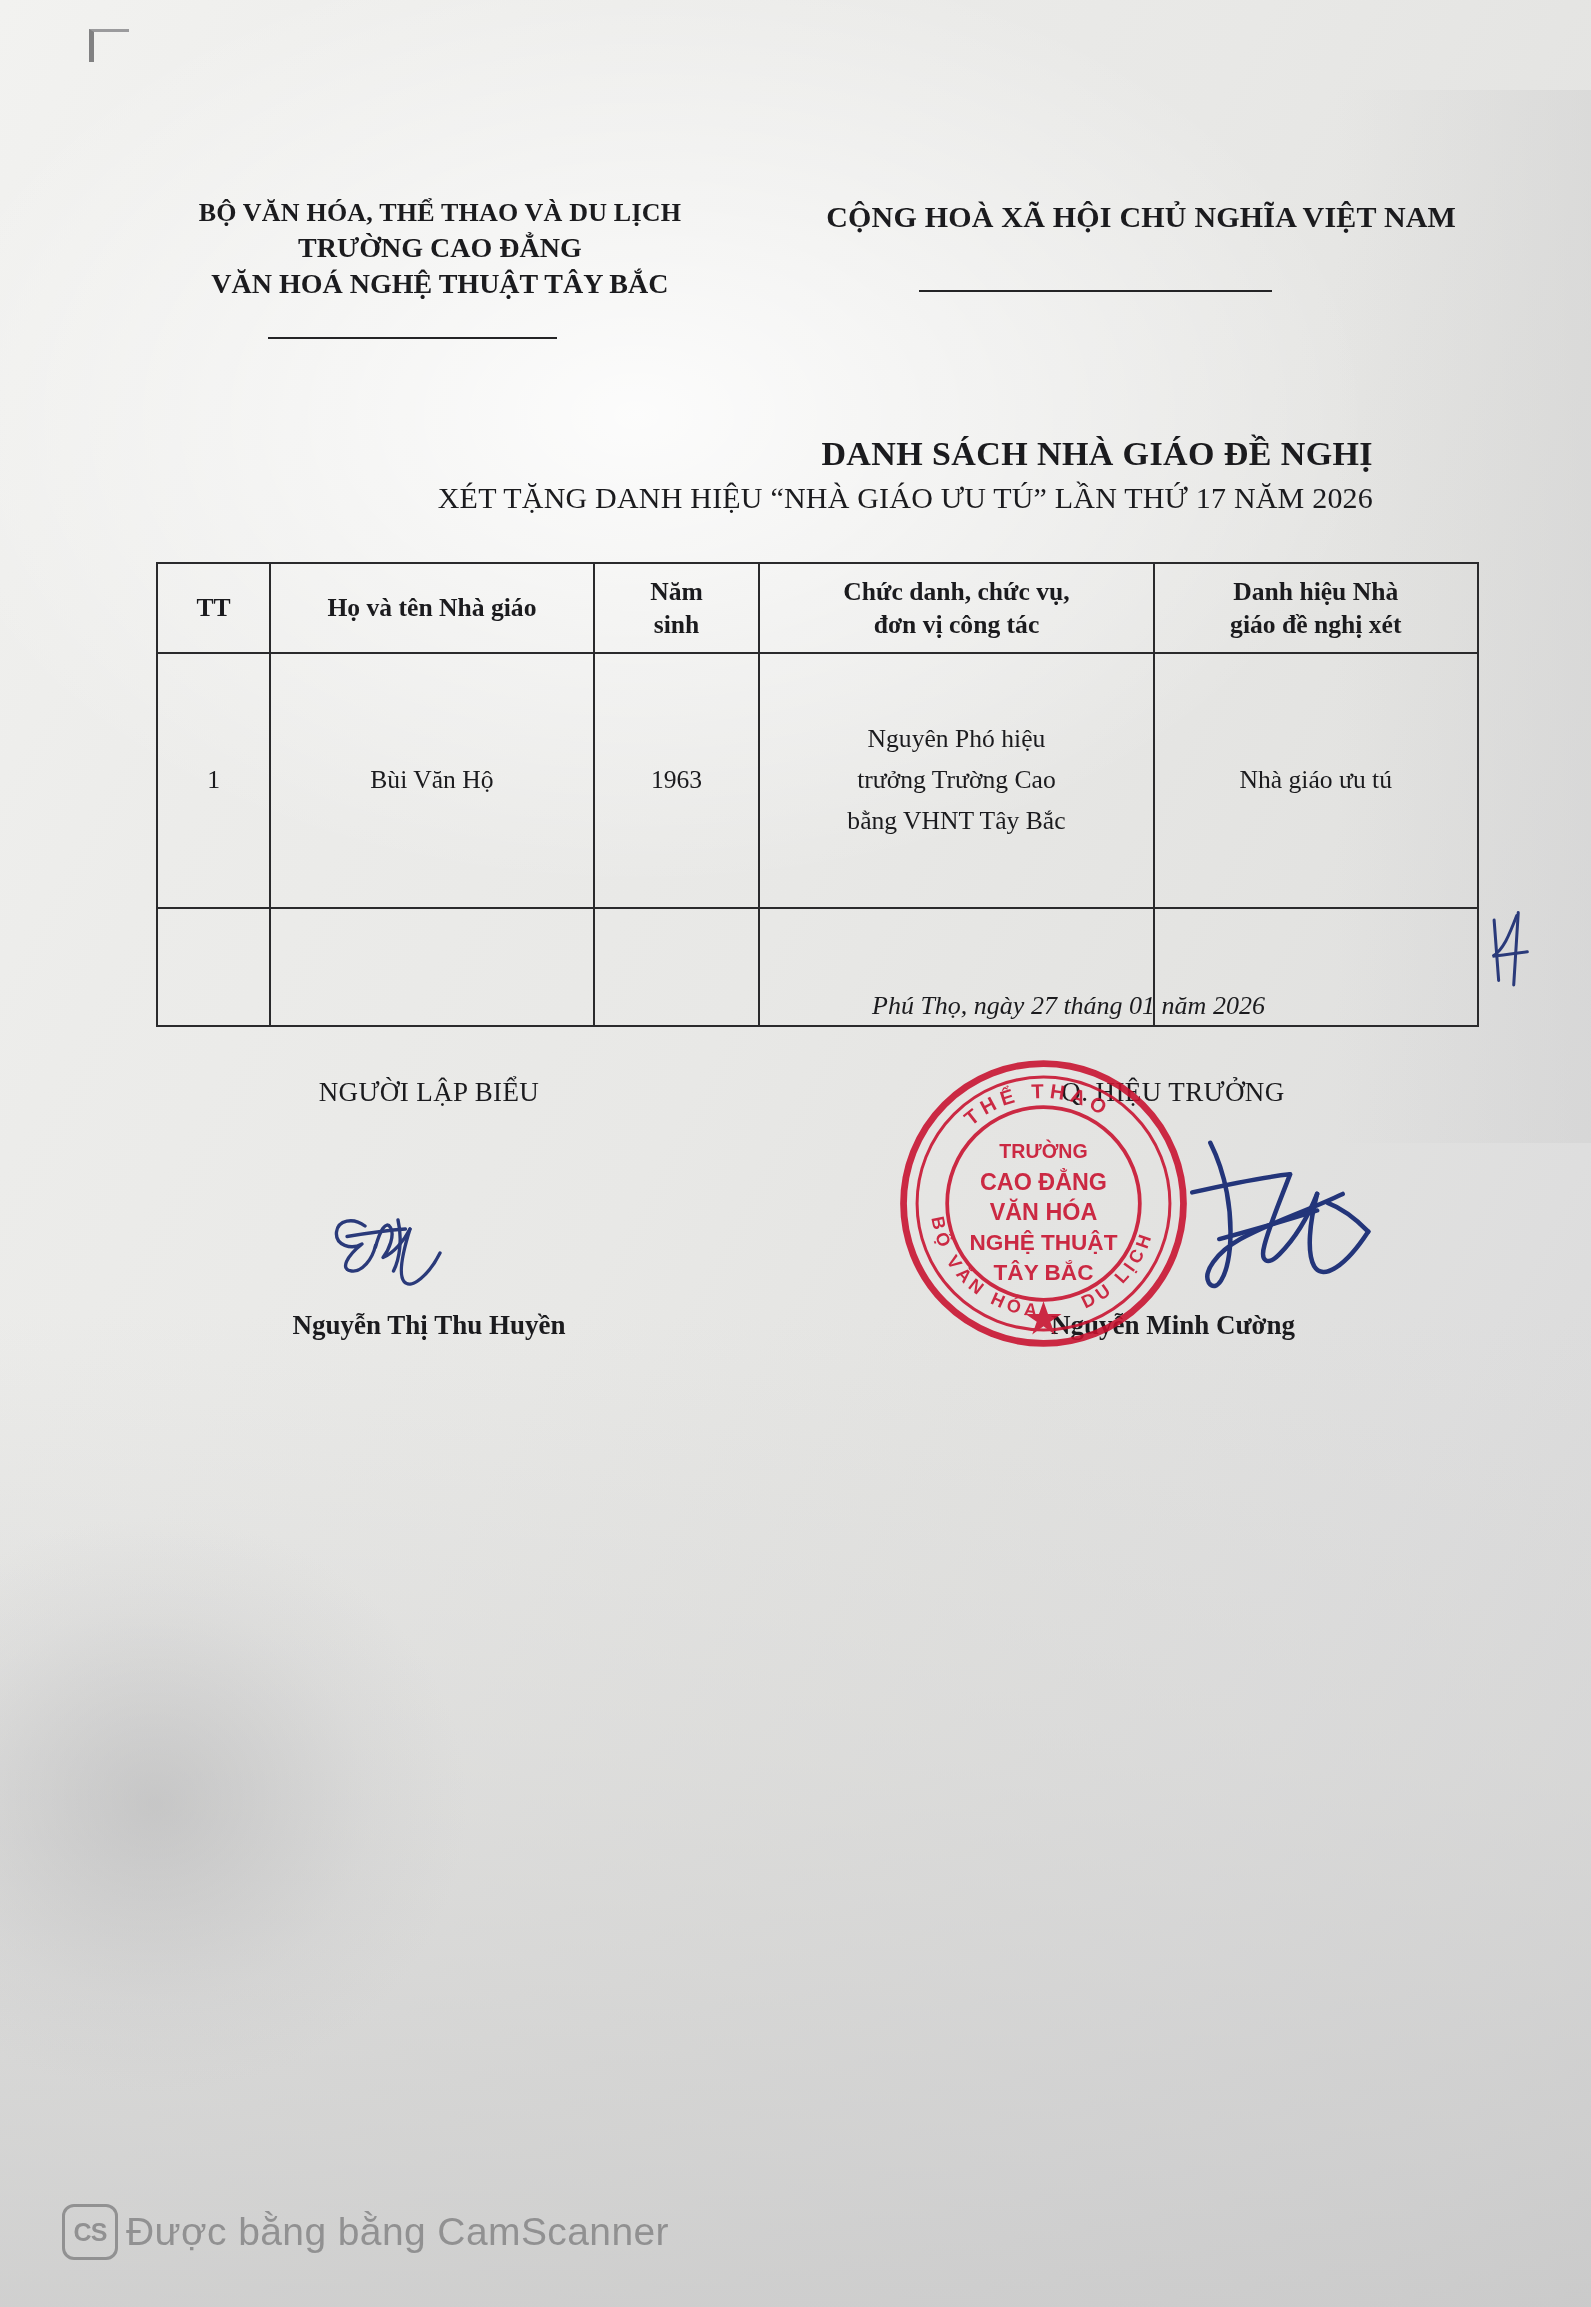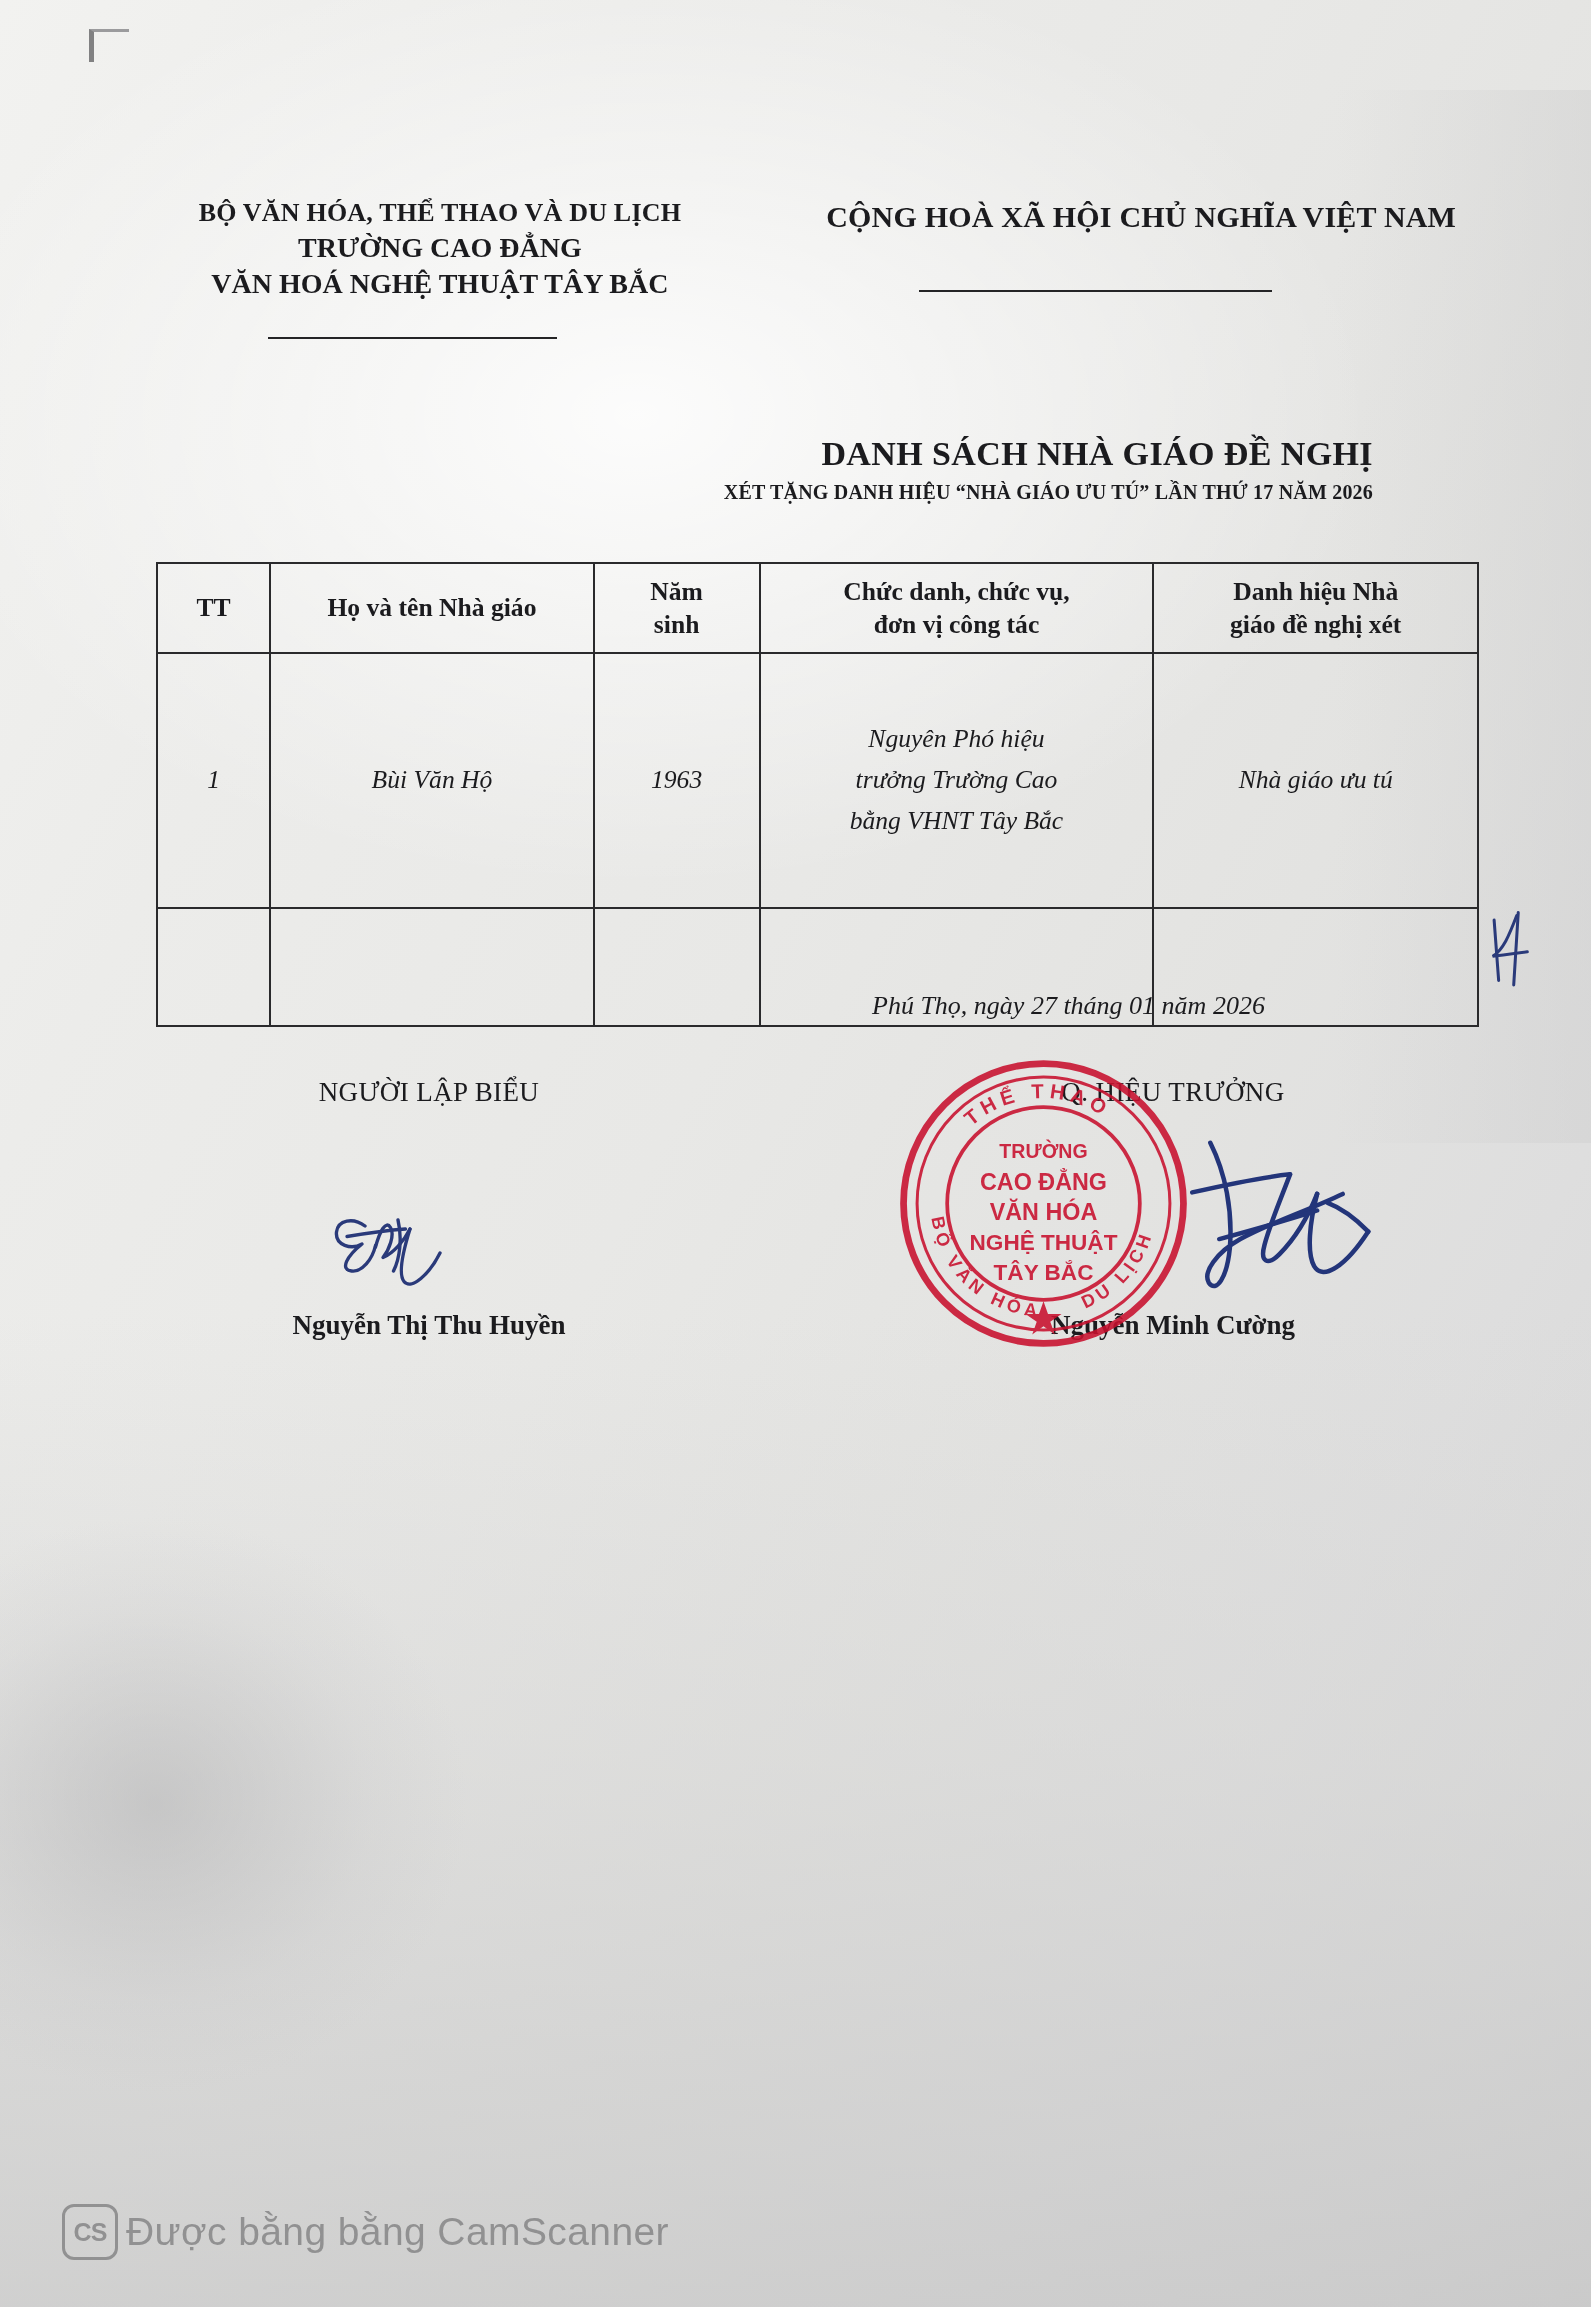--- a/index.html
+++ b/index.html
@@ -132,22 +132,22 @@
     width: 1373px;
     text-align: right;
     color: #1b1b1e;
   }
   .title-main {
     font-size: 34px;
     font-weight: 700;
     letter-spacing: 0.4px;
   }
   .title-sub {
-    font-size: 20px;
-    font-weight: 700;
+    font-size: 30px;
+    font-weight: 400;
     margin-top: 7.5px;
     letter-spacing: 0.2px;
     padding-left: 12px;
   }
 
   
   .table-wrap {
     position: absolute;
     top: 562px;
     left: 156px;
@@ -174,21 +174,21 @@
     font-size: 25.6px;
     font-weight: 400;
     padding: 13.5px 7.5px;
     line-height: 1.6;
   }
   .col-tt { width: 104px; }
   .col-name { width: 329px; }
   .col-year { width: 159px; }
   .col-role { width: 402px; }
   .col-title { width: 329px; }
-  .row-data td { height: 226px; font-style: italic; }
+  .row-data td { height: 226px; }
   .row-empty td { height: 89px; }
 
   
   .date-line {
     position: absolute;
     top: 991px;
     left: 872px;
     width: 602px;
     text-align: left;
     font-size: 26px;

